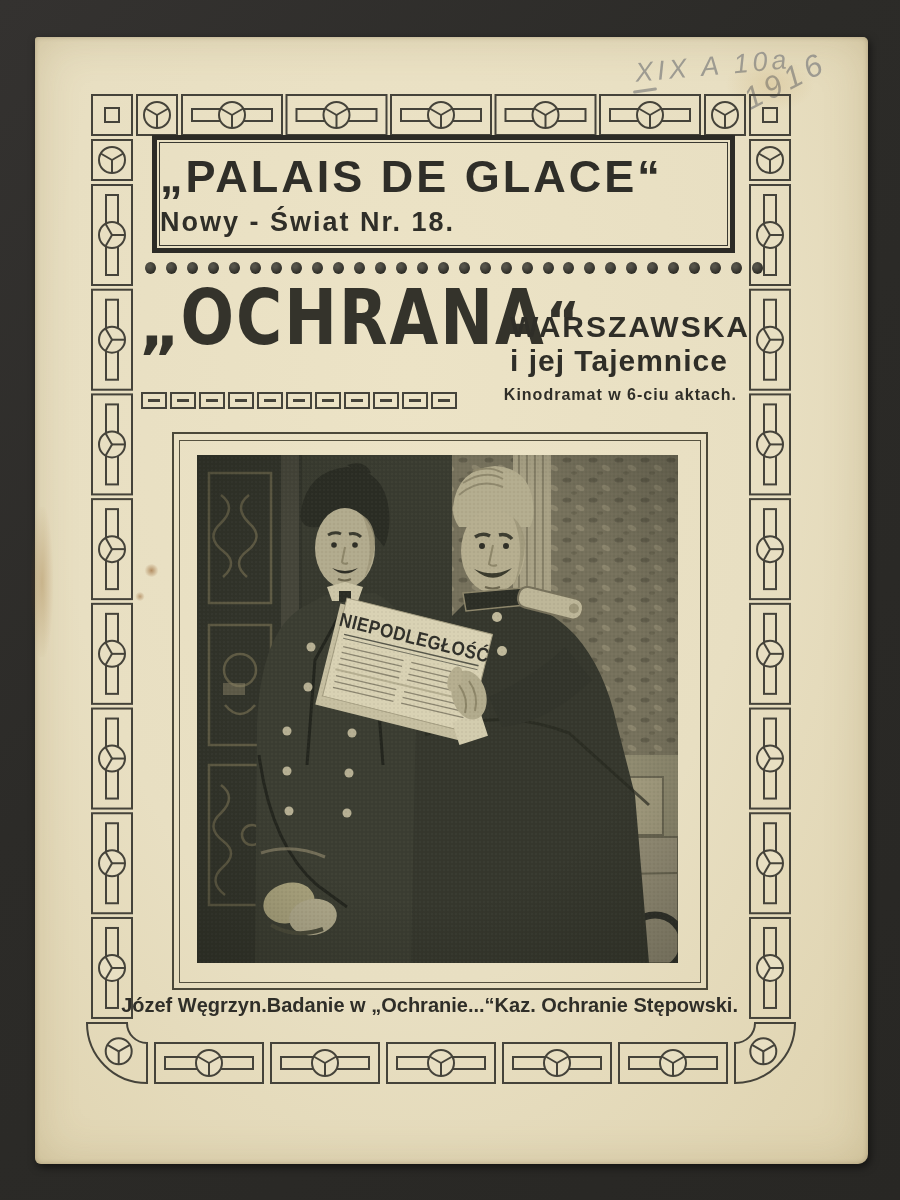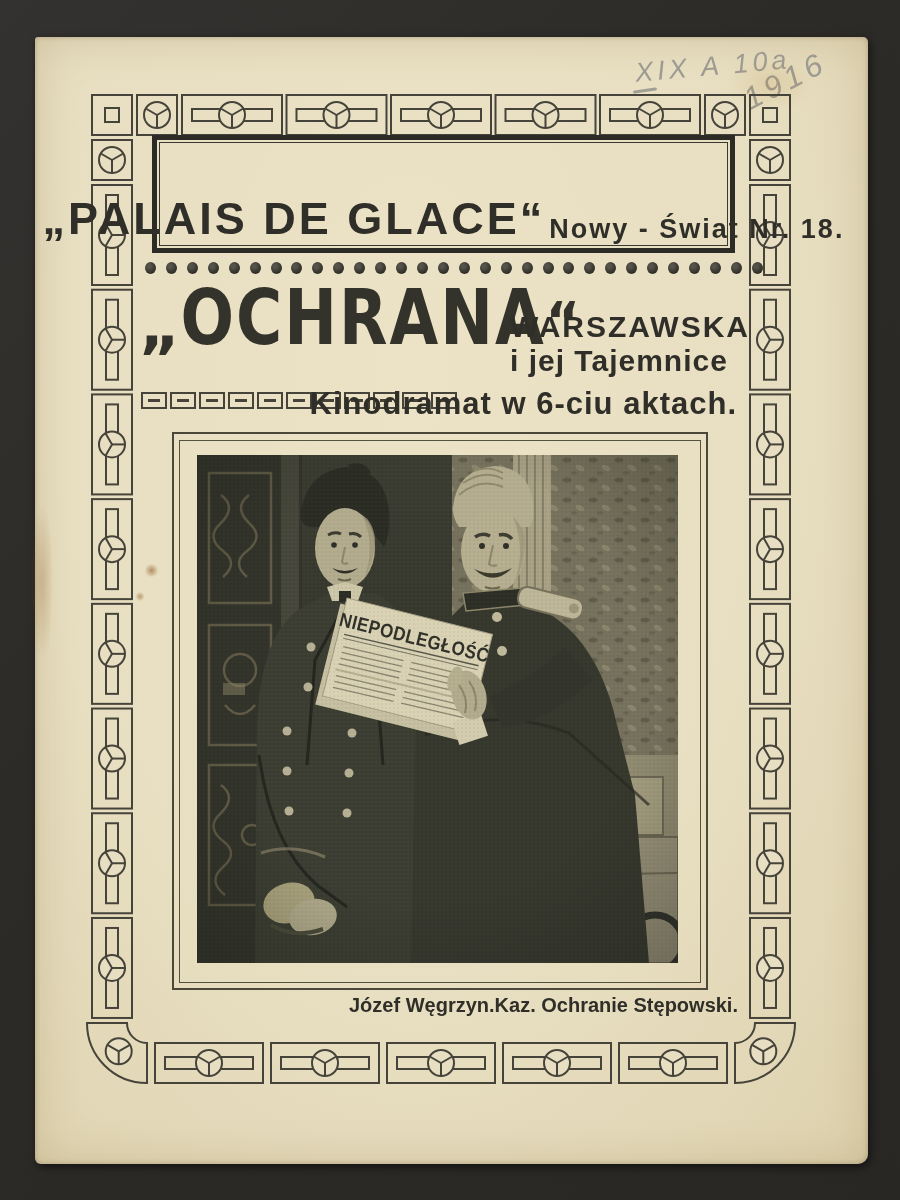--- a/index.html
+++ b/index.html
@@ -18,39 +18,39 @@
   
   .stain{position:absolute;border-radius:50%;pointer-events:none;}
   .stain1{left:109px;top:527px;width:15px;height:13px;background:radial-gradient(circle,rgba(143,88,36,.6),rgba(143,88,36,0) 70%);}
   .stain2{left:100px;top:555px;width:10px;height:9px;background:radial-gradient(circle,rgba(143,88,36,.5),rgba(143,88,36,0) 70%);}
   .stain3{left:-4px;top:470px;width:22px;height:150px;border-radius:40%;background:radial-gradient(ellipse,rgba(150,105,45,.3),rgba(150,105,45,0) 75%);}
   .stain4{left:690px;top:20px;width:90px;height:55px;border-radius:50%;background:radial-gradient(ellipse,rgba(185,140,60,.18),rgba(185,140,60,0) 70%);}
   
   .orn{position:absolute;left:50px;top:51px;}
   
   .venue-box{position:absolute;left:117px;top:98px;width:583px;height:118px;border:5px solid #2c2b26;box-sizing:border-box;}
-  .venue-inner{position:absolute;inset:2px;border:1px solid #3a3931;display:flex;flex-direction:row;align-items:flex-end;justify-content:center;gap:4px;}
+  .venue-inner{position:absolute;inset:2px;border:1px solid #3a3931;display:flex;flex-direction:column;align-items:flex-start;justify-content:center;gap:4px;}
   .venue-name{font-size:45px;font-weight:bold;letter-spacing:3px;color:#2f2e28;white-space:nowrap;}
   .venue-addr{font-size:27px;font-weight:bold;letter-spacing:2px;color:#2f2e28;white-space:nowrap;}
   
   .dots{position:absolute;left:110px;top:225px;width:618px;display:flex;justify-content:space-between;}
   .dots i{width:11px;height:12px;border-radius:50%;background:radial-gradient(circle at 38% 35%, #56544a 15%, #2e2d27 70%);}
   
   .film-title{position:absolute;left:104px;top:252px;color:#34332b;white-space:nowrap;}
   .film-title .tmain{display:inline-block;font-family:"DejaVu Sans",sans-serif;font-weight:bold;font-size:63px;letter-spacing:2px;transform:scaleY(1.22);transform-origin:70% 100%;}
   .film-title .qo,.film-title .qc{font-family:"DejaVu Sans",sans-serif;font-weight:bold;font-size:63px;}
   .film-title .qc{font-size:52px;vertical-align:8px;}
   .film-sub{position:absolute;right:118px;top:273px;text-align:left;color:#2f2e28;}
   .film-sub .s1{font-size:30px;font-weight:bold;letter-spacing:2px;}
   .film-sub .s2{font-size:30px;font-weight:bold;margin-top:0;letter-spacing:1px;}
   
   .dashes{position:absolute;left:106px;top:355px;display:flex;gap:3px;}
   .dashes i{width:26px;height:17px;border:2px solid #45433a;box-sizing:border-box;display:flex;align-items:center;justify-content:center;}
   .dashes i b{display:block;width:12px;height:3px;background:#45433a;}
-  .tagline{position:absolute;right:131px;top:349px;font-size:31px;font-weight:bold;letter-spacing:1px;color:#2f2e28;white-space:nowrap;}
+  .tagline{position:absolute;right:131px;top:349px;font-size:16px;font-weight:bold;letter-spacing:1px;color:#2f2e28;white-space:nowrap;}
   
   .ph-outer{position:absolute;left:137px;top:395px;width:536px;height:558px;border:2px solid #4b4839;box-sizing:border-box;}
   .ph-inner{position:absolute;left:144px;top:403px;width:522px;height:543px;border:1px solid #55513f;box-sizing:border-box;}
   .ph{position:absolute;left:162px;top:418px;width:481px;height:508px;}
   
   .caption{position:absolute;left:104px;top:957px;width:599px;display:flex;justify-content:flex-end;font-size:20px;font-weight:bold;color:#2f2e28;white-space:nowrap;}
 </style>
 </head>
 <body>
 
@@ -500,17 +500,18 @@
         <ellipse cx="258" cy="224" rx="7" ry="13" fill="#b6ae90" transform="rotate(18 258 224)"></ellipse>
         <path d="M 262 230 q 10 14 6 28 M 272 226 q 10 14 6 30" stroke="#8d8669" stroke-width="2" fill="none"></path>
       </g>
 
       <rect x="0" y="0" width="481" height="508" fill="url(#ht)"></rect>
       <rect x="0" y="0" width="481" height="508" fill="url(#vig)"></rect>
     </svg>
 
     <div class="caption">
       <span>Józef Węgrzyn.</span>
+      <span>Badanie w „Ochranie...“</span>
       <span>Kaz. Ochranie Stępowski.</span>
     </div>
 
   </div>
 </div>
 
 </body></html>

